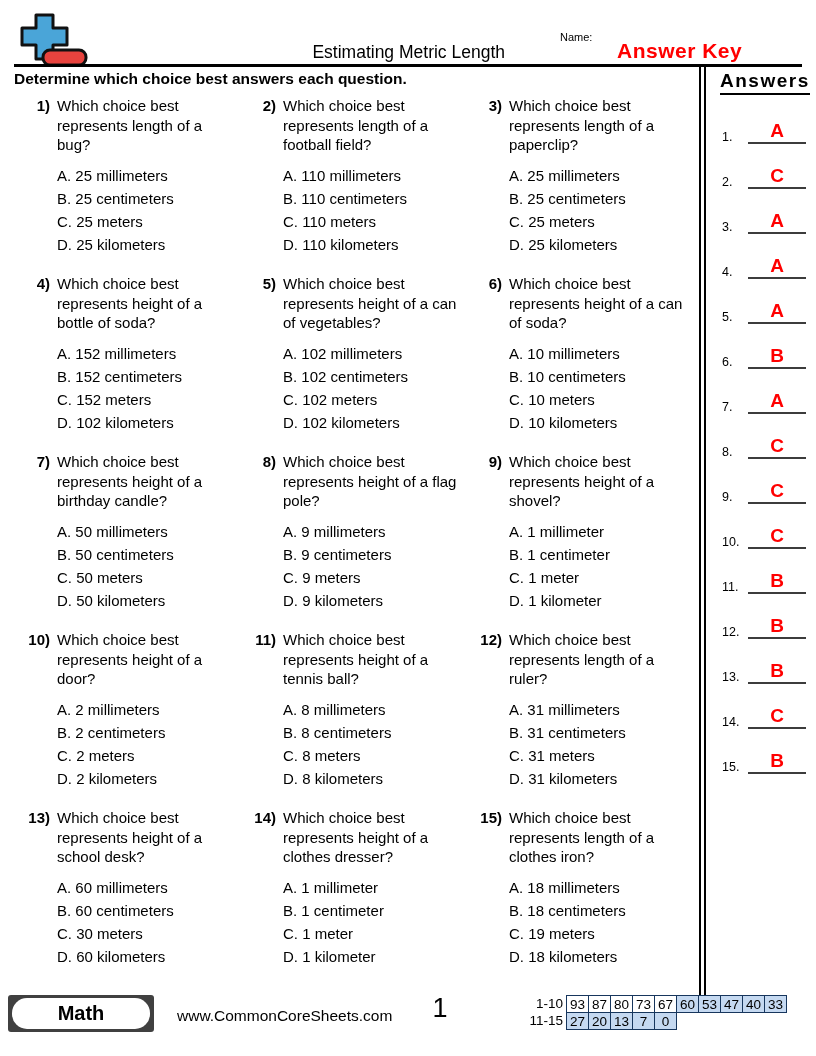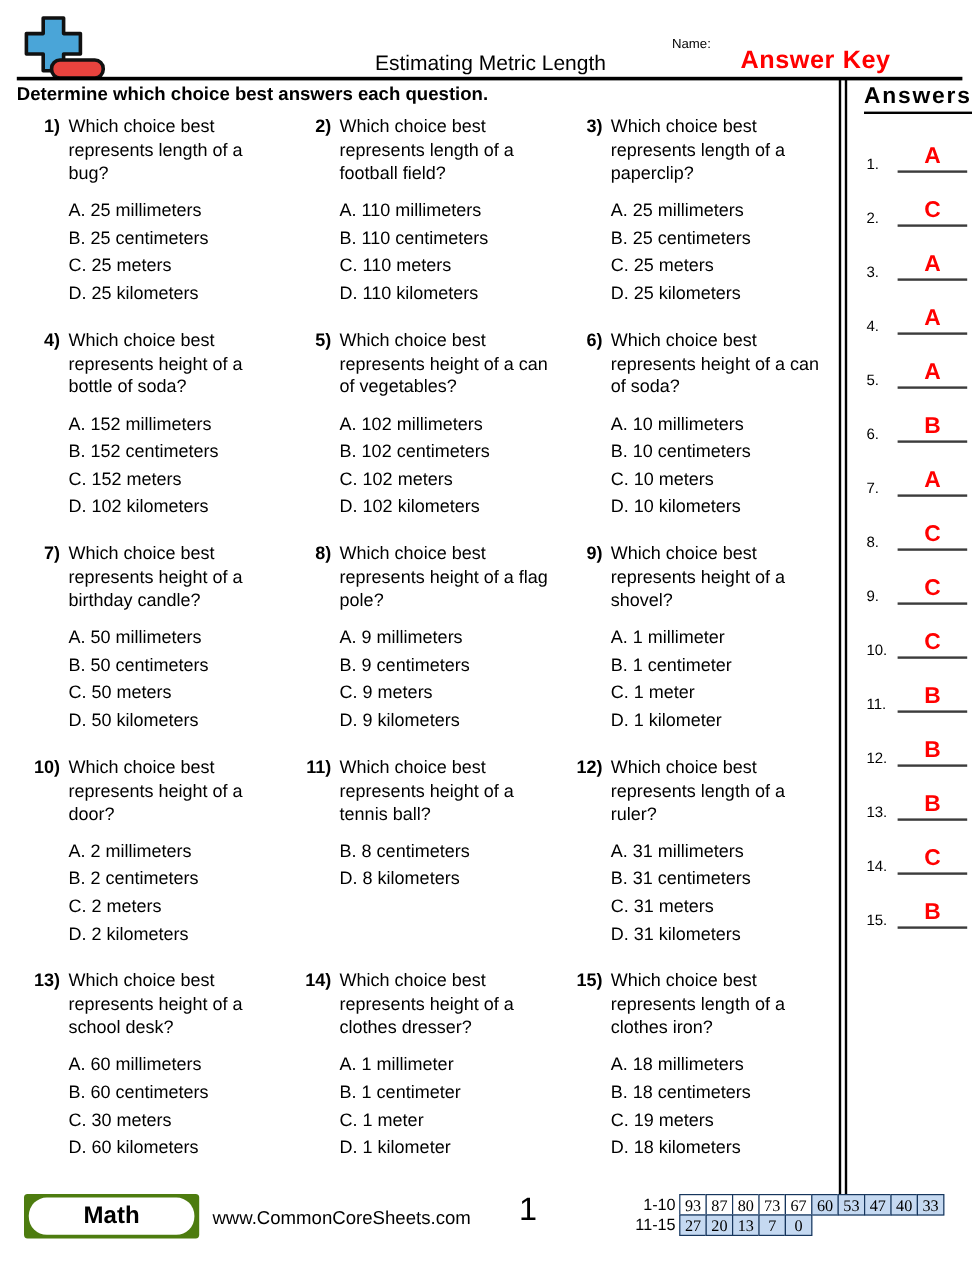--- a/index.html
+++ b/index.html
@@ -34,32 +34,32 @@
   .questions { position:absolute; left:22px; top:96px; width:676px;
     display:grid; grid-template-columns:226px 226px 224px; grid-auto-rows:178px; }
   .q { display:flex; }
   .qnum { width:28px; text-align:right; font-weight:bold; font-size:15px; line-height:19.5px; flex:none; margin-right:7px; }
   .qbody { flex:1; }
   .qtext { font-size:15px; line-height:19.5px; white-space:pre-line; }
   .qchoices { margin-top:9px; }
   .choice { font-size:15px; line-height:23.2px; }
 
   
-  .footer-badge { position:absolute; left:20px; top:995px; width:146px; height:37px; background:#4d7c0f; border-radius:3px; }
+  .footer-badge { position:absolute; left:8px; top:995px; width:146px; height:37px; background:#404040; border-radius:3px; }
   .footer-pill { position:absolute; left:4px; top:3px; right:4px; bottom:3px; background:#fff; border-radius:15px;
     display:flex; align-items:center; justify-content:center; font-size:20px; font-weight:bold; }
   .footer-site { position:absolute; left:177px; top:1007px; font-size:15.5px; }
   .footer-page { position:absolute; left:400px; top:993px; width:80px; text-align:center; font-size:27px; }
   .score-table { position:absolute; left:519px; top:995px; font-size:13.5px; }
   .score-row { display:flex; height:18px; }
   .score-row + .score-row { margin-top:-1px; }
   .score-label { width:44px; text-align:right; padding-right:4px; line-height:18px; flex:none; }
   .score-cell { width:23px; flex:none; text-align:center; line-height:16px; height:18px;
     border:1px solid var(--table_border,#17365d); margin-left:-1px; box-sizing:border-box; padding-top:1px;
-    background:#fff;font-family:Liberation Serif, serif; }
+    background:#fff; }
   .score-cell.hl { background:var(--table_fill,#c5d9f1); }
 </style>
 </head>
 <body>
 
 <div class="logo">
   <svg width="74" height="56" viewBox="0 0 74 56">
     <path d="M20 3 h17 v13 h14 v17 h-14 v14 h-17 v-14 H6 V16 h14 Z" fill="#4aa5d8" stroke="#111" stroke-width="3" stroke-linejoin="round"></path>
     <rect x="27" y="38" width="43" height="15" rx="7" fill="#e8433e" stroke="#111" stroke-width="3"></rect>
   </svg>
@@ -319,21 +319,23 @@
       </div>
   </div>
 
   <div class="q">
     <div class="qnum">11)</div>
     <div class="qbody">
         <div class="qtext">Which choice best
 represents height of a
 tennis ball?</div>
       <div class="qchoices">
+        <div class="choice">A. 8 millimeters</div>
         <div class="choice">B. 8 centimeters</div>
+        <div class="choice">C. 8 meters</div>
         <div class="choice">D. 8 kilometers</div>
       </div>
       </div>
   </div>
 
   <div class="q">
     <div class="qnum">12)</div>
     <div class="qbody">
         <div class="qtext">Which choice best
 represents length of a

